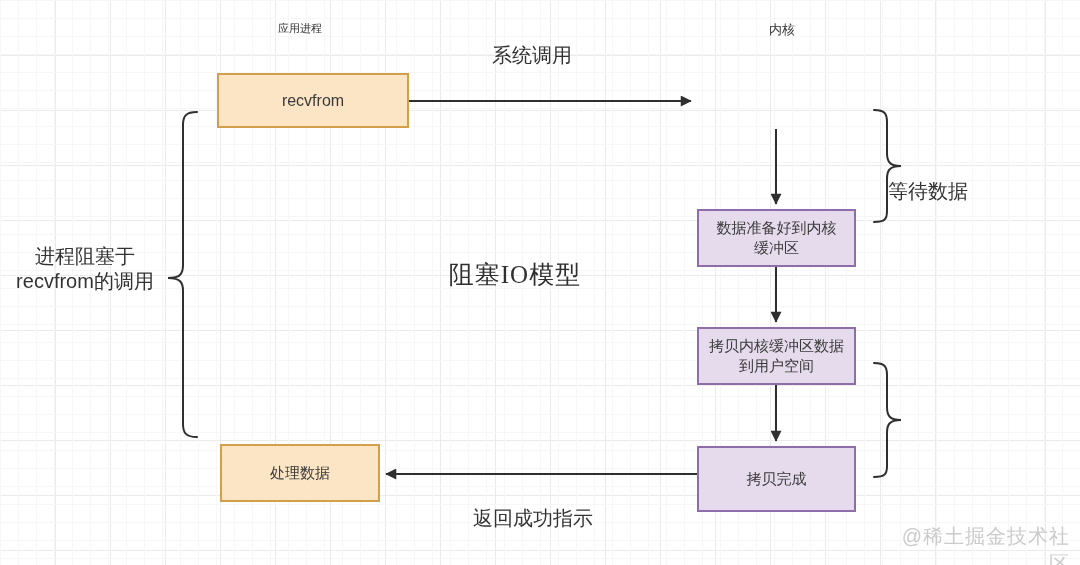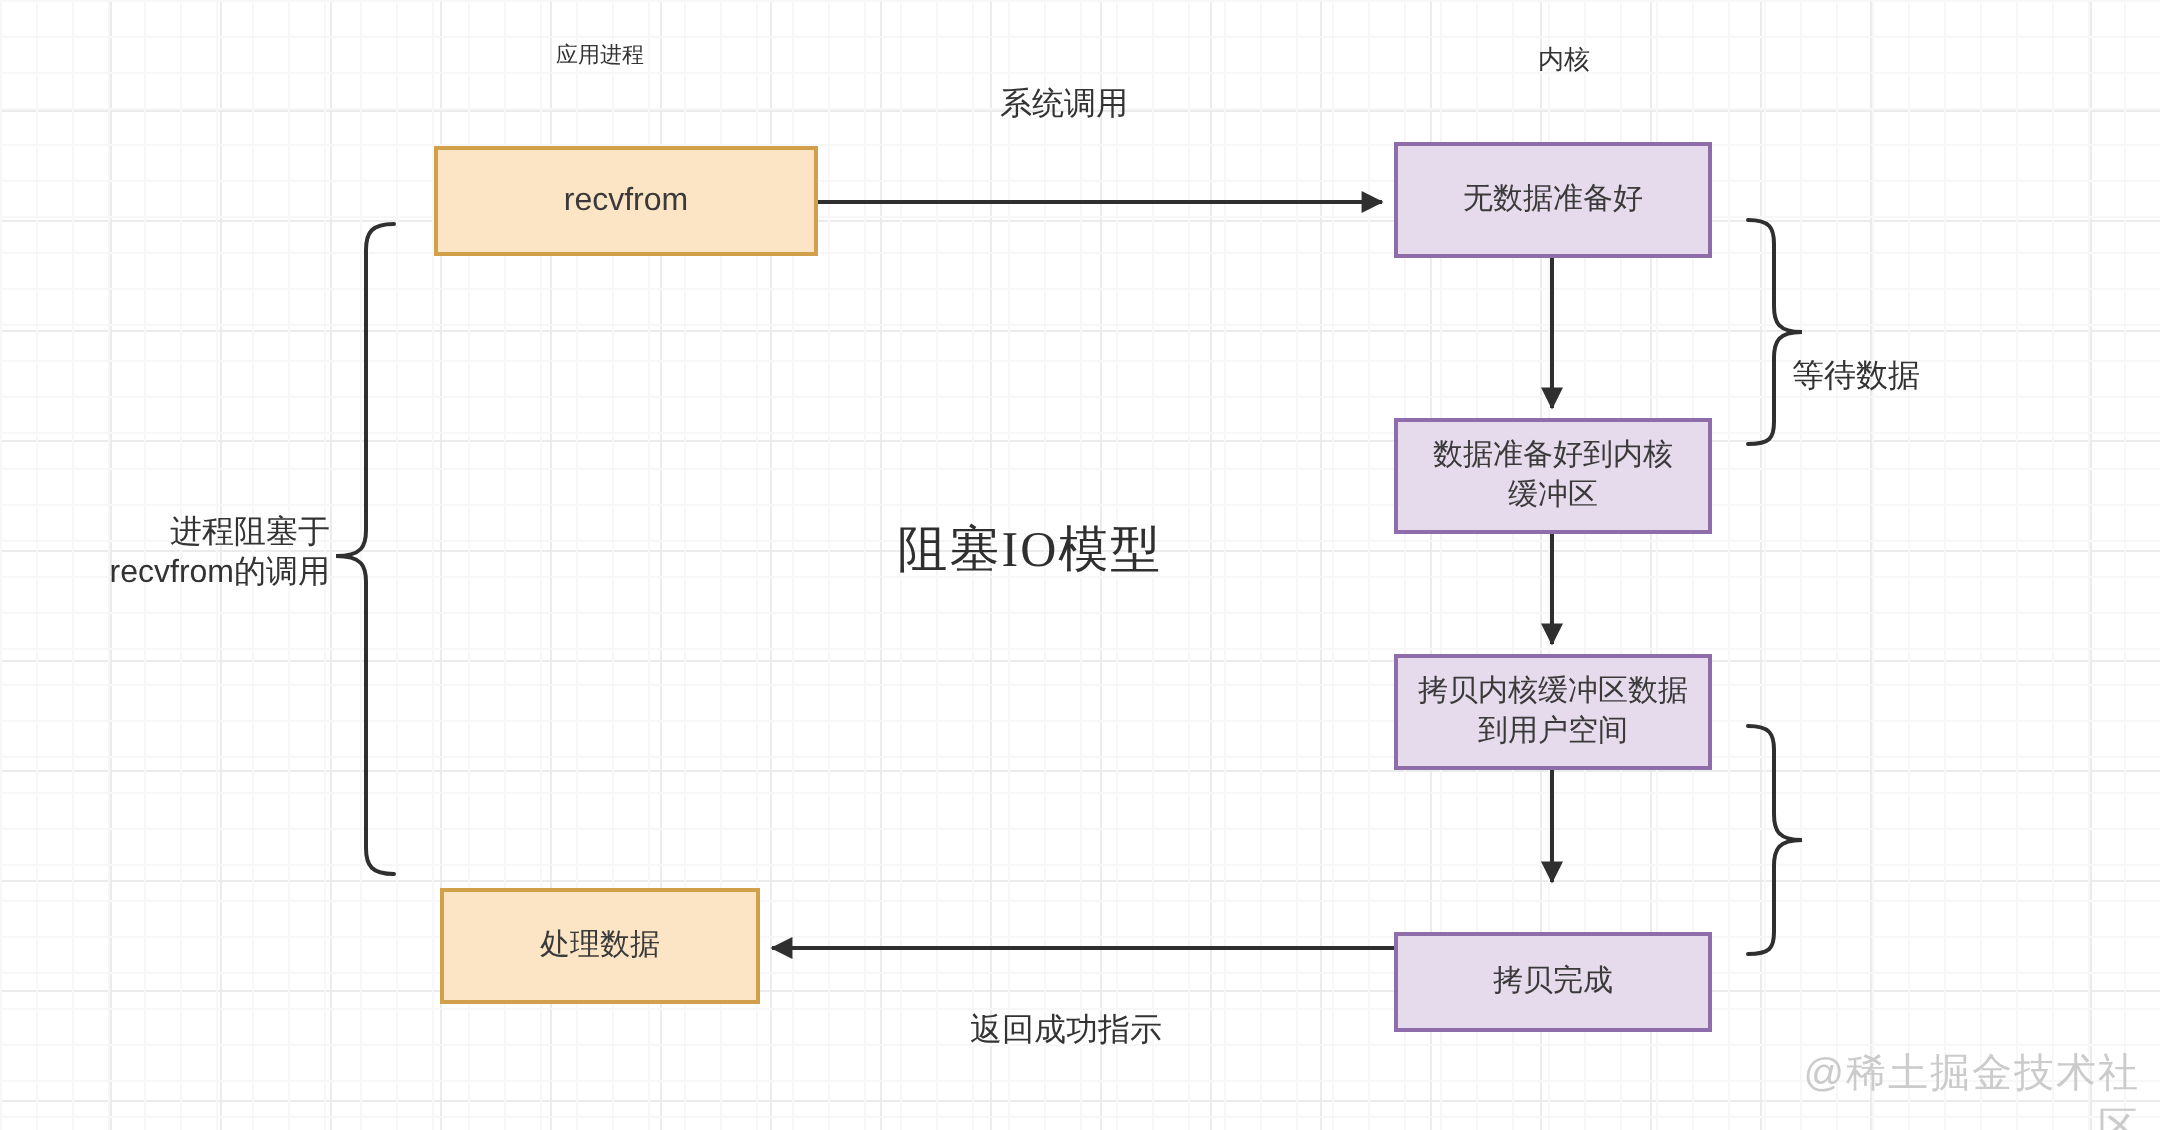--- a/index.html
+++ b/index.html
@@ -30,21 +30,21 @@
     display:flex;align-items:center;justify-content:center;
     text-align:center;
     font-size:15px;color:#3a3a3a;
     white-space:pre-line;
     line-height:1.35;
   }
   .node.orange{background:#fce5c5;border:2px solid #d2a04a;}
   .node.purple{background:#e5dbec;border:2px solid #8f6caa;}
   .lbl{
     position:absolute;
-    font-size:16px;color:#333;
+    font-size:20px;color:#333;
     text-align:center;
     white-space:pre-line;
     line-height:1.25;
   }
   .title{
     position:absolute;
     font-size:25px;color:#2f2f2f;
     text-align:center;
     letter-spacing:1px;
   }
@@ -81,29 +81,28 @@
     <path d="M874,363 C885,363 887,367 887,375 L887,407 C887,415 889,420 901,420 C889,420 887,425 887,433 L887,466 C887,474 885,477 874,477" fill="none" stroke="#2f2f2f" stroke-width="2" stroke-linecap="round"></path>
   </svg>
 
   <div class="lbl" style="left:240px;top:22px;width:120px;font-size:11px;">应用进程</div>
   <div class="lbl" style="left:472px;top:43px;width:120px;">系统调用</div>
   <div class="lbl" style="left:722px;top:22px;width:120px;font-size:13px;">内核</div>
 
   <div class="node orange" style="left:217px;top:73px;width:192px;height:55px;font-size:16px;">recvfrom</div>
   <div class="node orange" style="left:220px;top:444px;width:160px;height:58px;text-align:center;">处理数据</div>
 
-  <div class="node purple" style="left:697px;top:71px;width:159px;height:58px;">无数据准备好</div>
   <div class="node purple" style="left:697px;top:209px;width:159px;height:58px;">数据准备好到内核
 缓冲区</div>
   <div class="node purple" style="left:697px;top:327px;width:159px;height:58px;">拷贝内核缓冲区数据
 到用户空间</div>
-  <div class="node purple" style="left:697px;top:446px;width:159px;height:50px;margin-top:20px;">拷贝完成</div>
+  <div class="node purple" style="left:697px;top:446px;width:159px;height:66px;">拷贝完成</div>
 
   <div class="title" style="left:420px;top:258px;width:190px;font-family:Liberation Serif, serif;">阻塞IO模型</div>
 
-  <div class="lbl" style="left:5px;top:257px;width:160px;text-align:right;">进程阻塞于
+  <div class="lbl" style="left:5px;top:244px;width:160px;">进程阻塞于
 recvfrom的调用</div>
   <div class="lbl" style="left:873px;top:155px;width:110px;margin-top:24px;">等待数据</div>
   <div class="lbl" style="left:463px;top:506px;width:140px;">返回成功指示</div>
 
   <div class="watermark" style="left:890px;top:523px;width:180px;">@稀土掘金技术社区</div>
 
 </div>
 
 </body></html>

